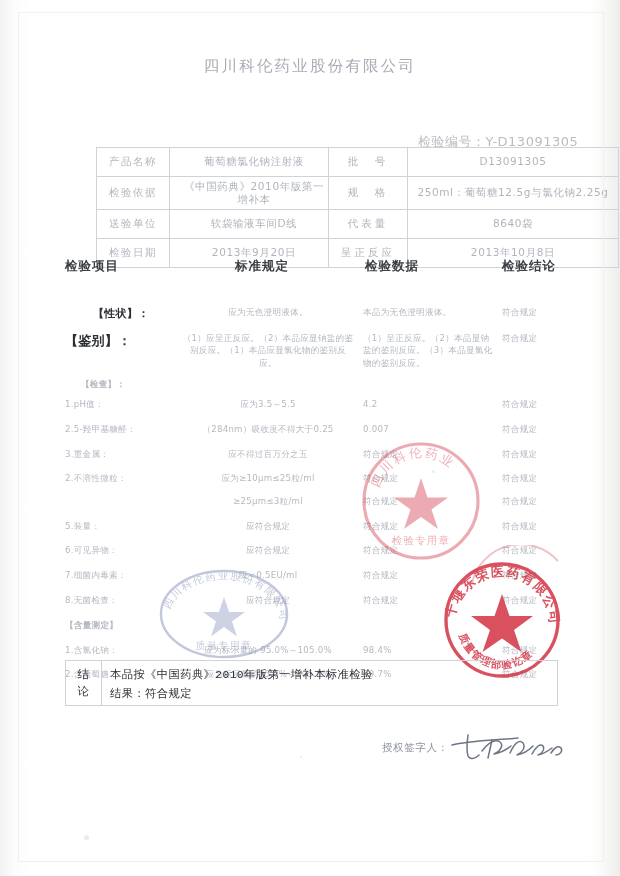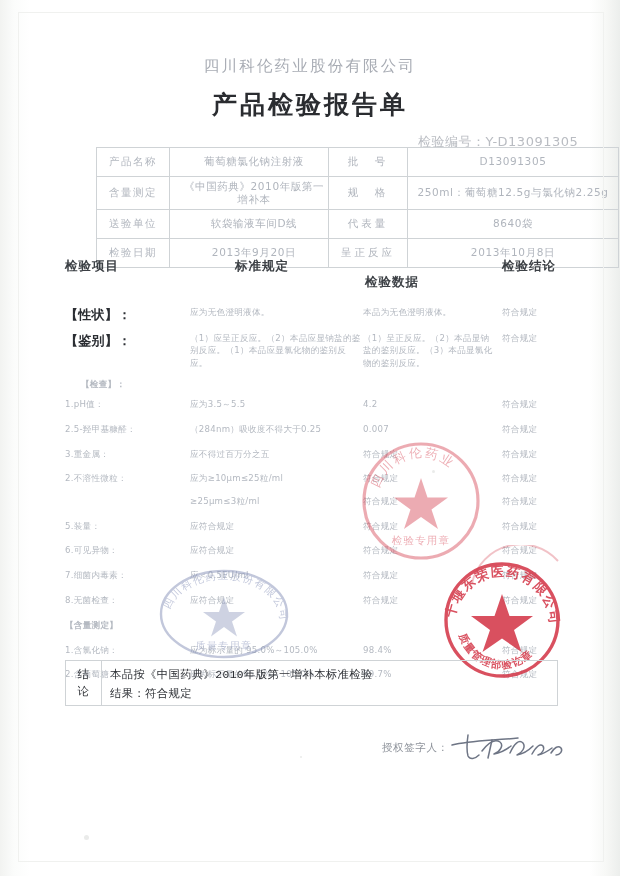--- a/index.html
+++ b/index.html
@@ -114,21 +114,21 @@
   .res-head span {
     position: absolute;
     font-size: 12.5px;
     color: #3c4045;
     font-family: "DejaVu Serif", "Liberation Serif", serif;
     letter-spacing: 1px;
     font-weight: 600;
   }
   .rh-item { left: 0px; }
   .rh-std  { left: 170px; }
-  .rh-data { left: 300px; margin-top: 16px; }
+  .rh-data { left: 300px; }
   .rh-concl{ left: 437px; }
 
   
   .results {
     position: absolute;
     left: 65px;
     top: 282px;
     width: 494px;
   }
   .row {
@@ -136,21 +136,21 @@
     min-height: 15px;
   }
   .row > div {
     position: absolute;
     font-size: 8.6px;
     line-height: 1.45;
     letter-spacing: 0.25px;
     color: #b4b9c1;
   }
   .c-item  { left: 0px;   width: 112px; }
-  .c-std   { left: 125px; width: 172px; }
+  .c-std   { left: 117px; width: 172px; text-align: center; }
   .c-data  { left: 298px; width: 132px; }
   .c-concl { left: 437px; width: 62px; }
 
   .section-label {
     position: absolute;
     left: 0px;
     font-size: 9.6px;
     font-weight: 700;
     color: #35383d;
     letter-spacing: 0.4px;
@@ -247,33 +247,32 @@
     opacity: .55;
   }
 </style>
 </head>
 <body>
 
 <div class="page">
   <div class="sheet">
 
     <div class="company">四川科伦药业股份有限公司</div>
-    <div class="doc-title">产品检验报告单</div>
     <div class="insp-no">检验编号：Y-D13091305</div>
 
     <table class="info-table">
       <tbody>
         <tr>
           <td class="label">产品名称</td>
           <td class="val1">葡萄糖氯化钠注射液</td>
           <td class="label2">批　号</td>
           <td class="val2">D13091305</td>
         </tr>
         <tr class="tall">
-          <td class="label">含量测定</td>
+          <td class="label">检验依据</td>
           <td class="val1">《中国药典》2010年版第一增补本</td>
           <td class="label2">规　格</td>
           <td class="val2">250ml：葡萄糖12.5g与氯化钠2.25g</td>
         </tr>
         <tr>
           <td class="label">送验单位</td>
           <td class="val1">软袋输液车间D线</td>
           <td class="label2">代表量</td>
           <td class="val2">8640袋</td>
         </tr>
@@ -288,21 +287,21 @@
 
     <div class="res-head">
       <span class="rh-item">检验项目</span>
       <span class="rh-std">标准规定</span>
       <span class="rh-data">检验数据</span>
       <span class="rh-concl">检验结论</span>
     </div>
 
     <div class="results" id="results-container">
         <div class="row" style="position: absolute; left: 0px; top: 24px; width: 494px;">
-          <div class="c-item" style="font-weight: 700; color: rgb(43, 46, 51); font-size: 13px;">【性状】：</div>
+          <div class="c-item" style="font-weight: 700; color: rgb(43, 46, 51); font-size: 11px; margin-left: 28px;">【性状】：</div>
           <div class="c-std">应为无色澄明液体。</div>
           <div class="c-data">本品为无色澄明液体。</div>
           <div class="c-concl">符合规定</div>
         </div>
         <div class="row" style="position: absolute; left: 0px; top: 50px; width: 494px;">
           <div class="c-item" style="font-weight: 700; color: rgb(43, 46, 51); font-size: 13px;">【鉴别】：</div>
           <div class="c-std">（1）应呈正反应。（2）本品应显钠盐的鉴别反应。（1）本品应显氯化物的鉴别反应。</div>
           <div class="c-data">（1）呈正反应。（2）本品显钠盐的鉴别反应。（3）本品显氯化物的鉴别反应。</div>
           <div class="c-concl">符合规定</div>
         </div>

